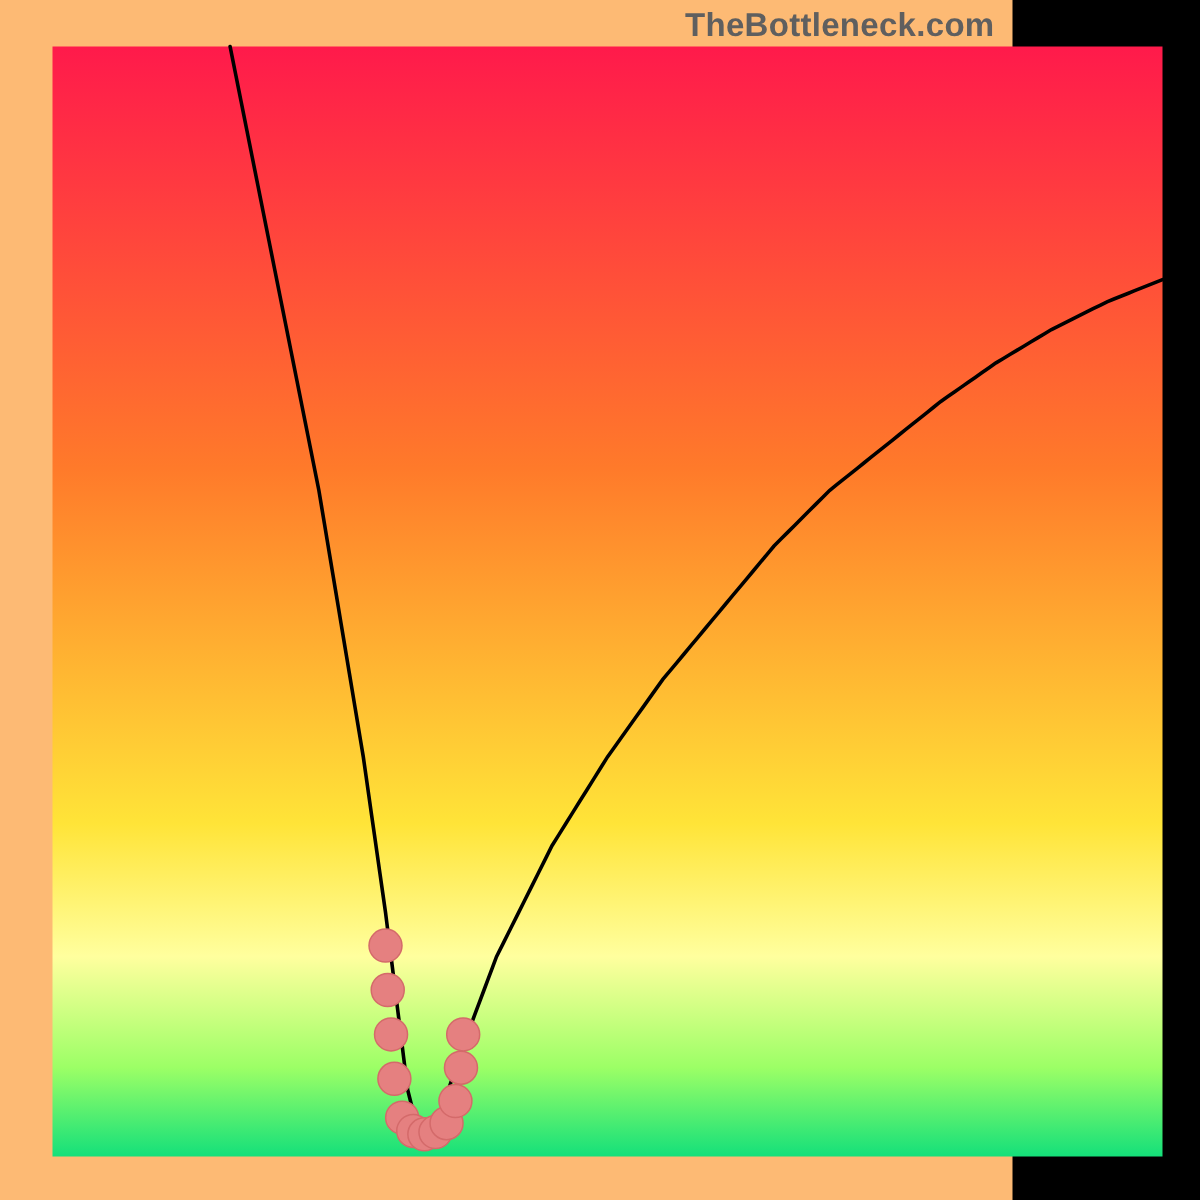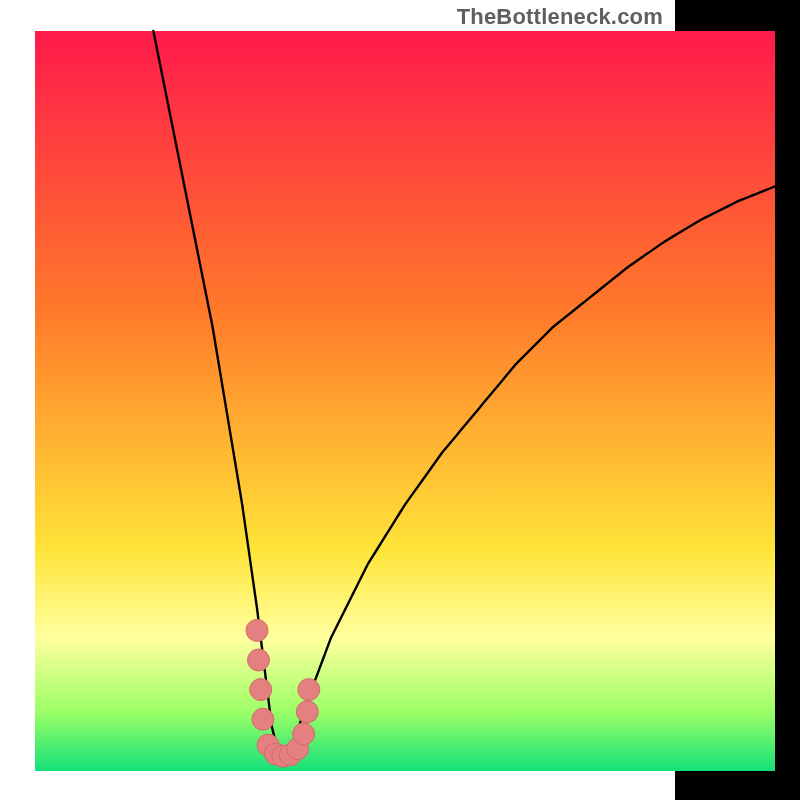--- a/index.html
+++ b/index.html
@@ -8,21 +8,21 @@
     width: 800px;
     height: 800px;
     background: #000;
     font-family: Arial, Helvetica, sans-serif;
     overflow: hidden;
   }
   .wrap {
     position: relative;
     width: 675px;
     height: 800px;
-    background: #ffffff;
+    background: #fdba74;
   }
   .attribution {
     position: absolute;
     top: 4px;
     right: 12px;
     color: #5f5f5f;
     font-size: 22px;
     font-weight: 600;
     letter-spacing: 0.2px;
   }

